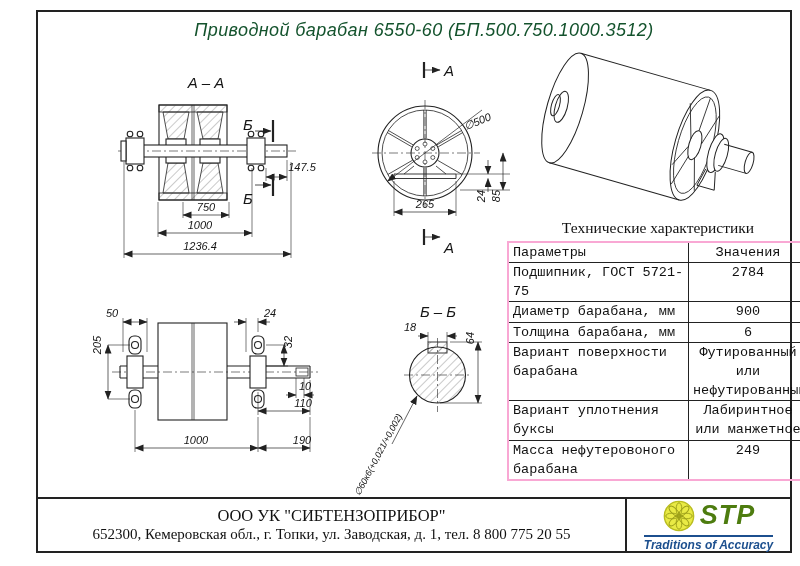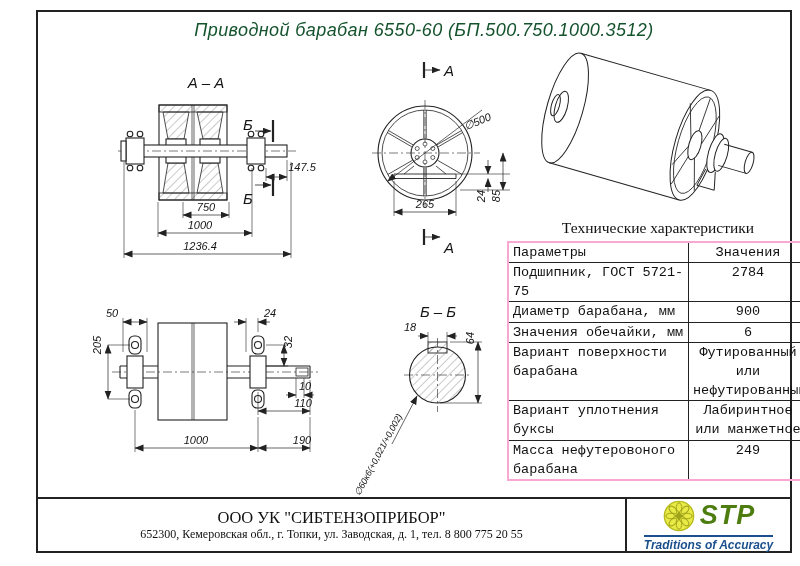--- a/index.html
+++ b/index.html
@@ -21,21 +21,21 @@
   table.specs td,table.specs th{border:1px solid #222;font-size:13.5px;font-weight:normal;
          padding:0 4px;line-height:1.42;vertical-align:top;}
   table.specs .p{width:57%;text-align:left;}
   table.specs .v{text-align:center;}
   
   .footer{position:absolute;left:36px;top:497px;width:756px;height:56px;border:2px solid #222;
           box-sizing:border-box;display:flex;background:#fff;}
   .f-left{width:589px;border-right:2px solid #222;box-sizing:border-box;display:flex;
           flex-direction:column;justify-content:center;text-align:center;}
   .f-company{font-size:16.5px;line-height:1.12;}
-  .f-address{font-size:12px;line-height:1.12;}
+  .f-address{font-size:15px;line-height:1.12;}
   .f-web{font-size:15px;line-height:1.12;}
   .f-right{flex:1;display:flex;align-items:center;justify-content:center;}
   .logo{display:flex;flex-direction:column;align-items:center;}
   .logo-row{display:flex;align-items:center;gap:4px;}
   .logo-stp{font-family:"Liberation Sans",sans-serif;font-style:italic;font-weight:bold;
             font-size:27px;color:#4d7c0f;letter-spacing:1px;line-height:1;}
   .logo-tag{font-family:"Liberation Sans",sans-serif;font-style:italic;font-weight:bold;
             font-size:12px;color:#1c4f8e;border-top:2px solid #1c4f8e;margin-top:2px;
             padding-top:1px;white-space:nowrap;}
 </style>
@@ -301,21 +301,21 @@
       </tr>
       <tr>
         <td class="p">Подшипник, ГОСТ 5721-75</td>
         <td class="v">2784</td>
       </tr>
       <tr>
         <td class="p">Диаметр барабана, мм</td>
         <td class="v">900</td>
       </tr>
       <tr>
-        <td class="p">Значения обечайки, мм</td>
+        <td class="p">Толщина барабана, мм</td>
         <td class="v">6</td>
       </tr>
       <tr>
         <td class="p">Вариант поверхности барабана</td>
         <td class="v">Футированный или нефутированный</td>
       </tr>
       <tr>
         <td class="p">Вариант уплотнения буксы</td>
         <td class="v">Лабиринтное или манжетное</td>
       </tr>

